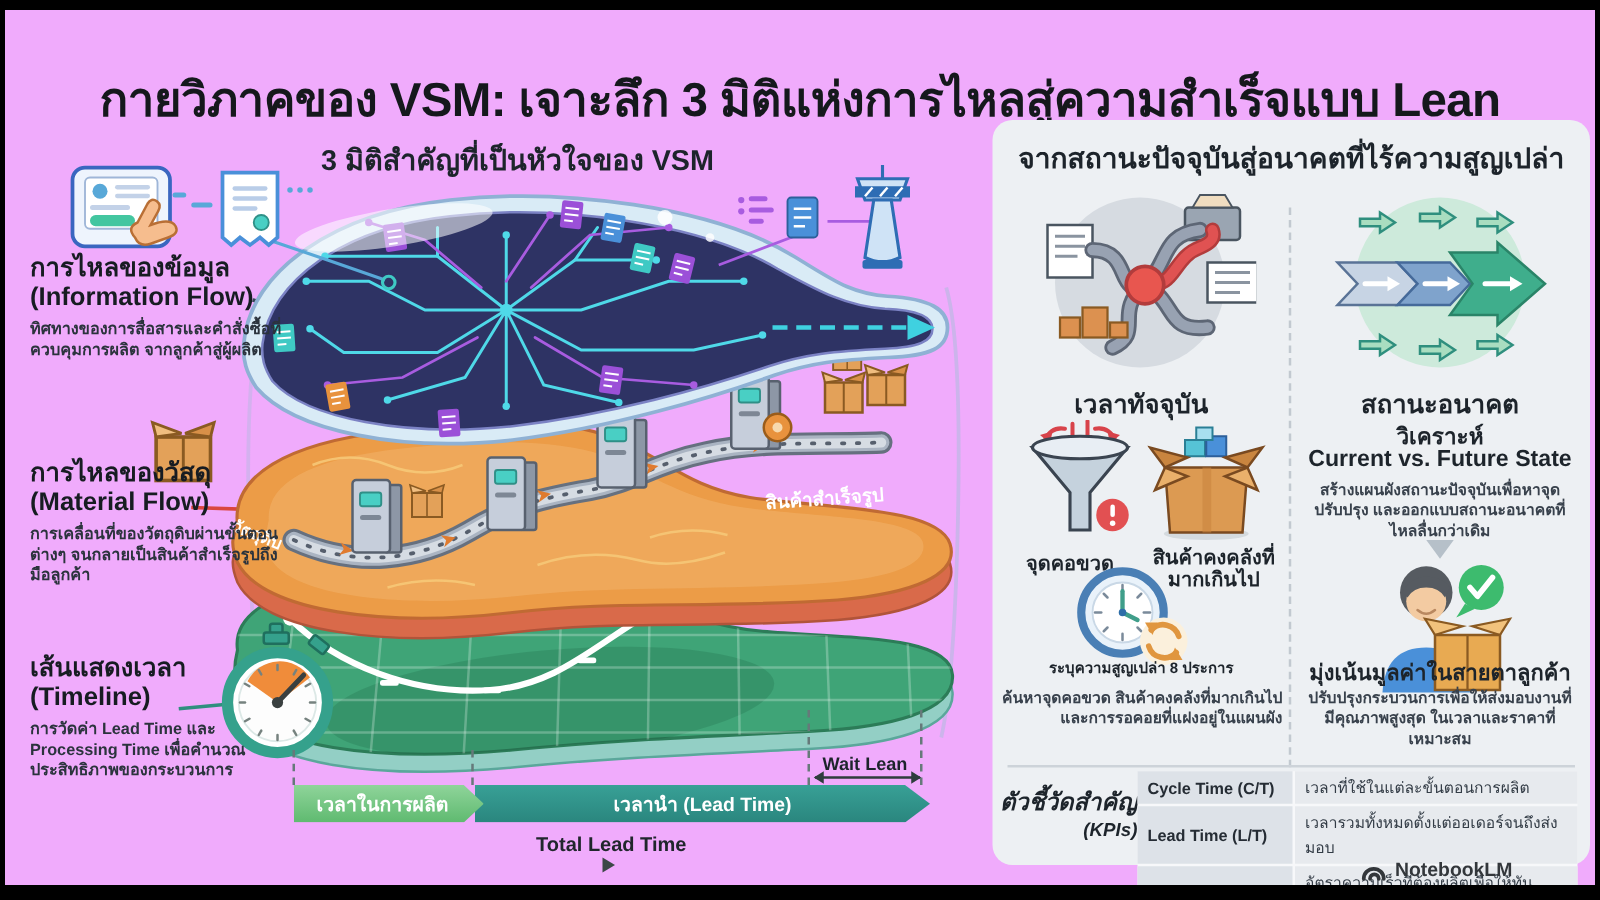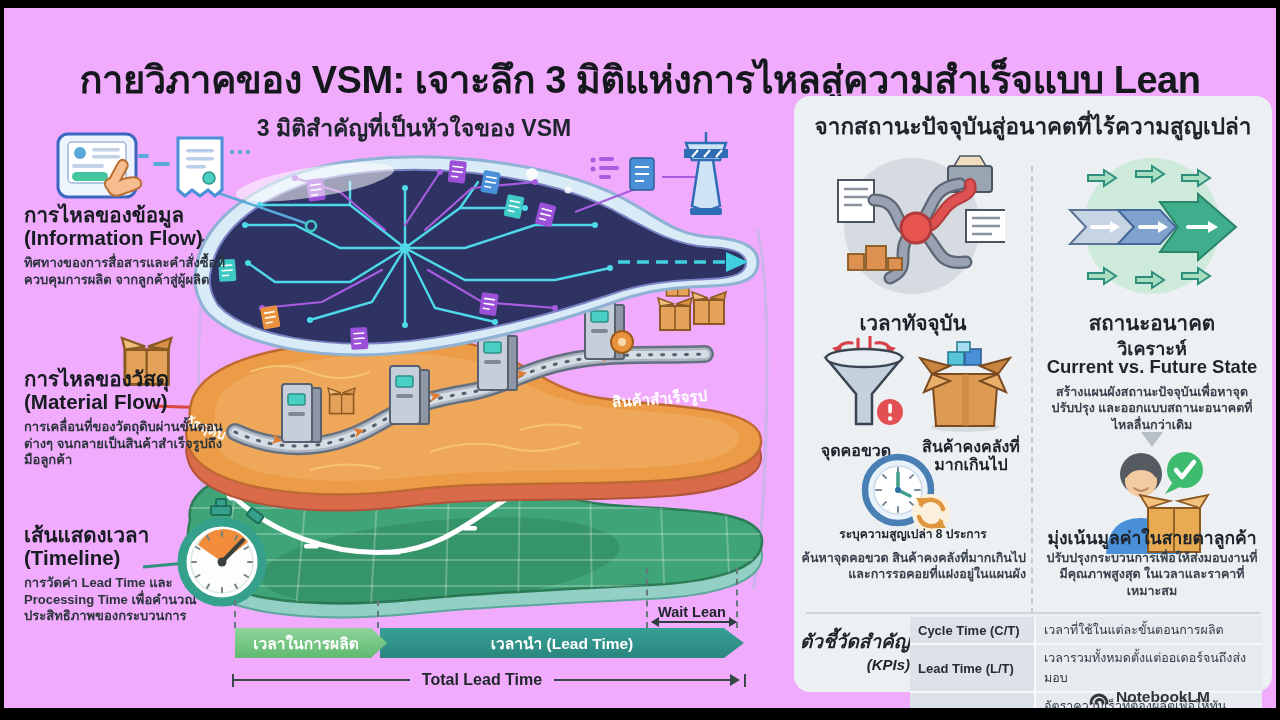--- a/index.html
+++ b/index.html
@@ -19,21 +19,21 @@
   .bar{height:30px;display:flex;align-items:center;justify-content:center;color:#fff;font-weight:700;font-size:15.5px;}
   .bar1{left:231px;top:620px;width:152px;background:linear-gradient(180deg,#8fd49a,#5fba70);
         clip-path:polygon(0 0,calc(100% - 16px) 0,100% 50%,calc(100% - 16px) 100%,0 100%);z-index:4;padding-right:10px;box-sizing:border-box;}
   .bar2{left:376px;top:620px;width:364px;background:linear-gradient(180deg,#38a096,#2a867e);
         clip-path:polygon(0 0,calc(100% - 20px) 0,100% 50%,calc(100% - 20px) 100%,0 100%);z-index:3;}
   .wait-label{left:638px;top:596px;width:100px;text-align:center;font-size:14.5px;font-weight:800;color:#1d242b;}
   .warrow{left:648px;top:613px;width:84px;height:2px;background:#2e3d3d;}
   .warrow:before,.warrow:after{content:"";position:absolute;top:-4px;border:5px solid transparent;}
   .warrow:before{left:-1px;border-left:0;border-right:8px solid #2e3d3d;}
   .warrow:after{right:-1px;border-right:0;border-left:8px solid #2e3d3d;}
-  .total{left:228px;top:660px;width:514px;height:24px;display:flex;align-items:center;}
+  .total{left:228px;top:660px;width:514px;height:24px;display:flex;align-items:center;flex-direction:column;}
   .tcap{width:2px;height:13px;background:#3c4747;}
   .tline{flex:1;height:2px;background:#3c4747;}
   .tarrow{width:0;height:0;border:6px solid transparent;border-left:10px solid #3c4747;margin-right:-2px;}
   .ttext{font-size:16px;font-weight:800;color:#20262c;padding:0 12px;white-space:nowrap;}
   
   .panel{left:790px;top:88px;width:478px;height:596px;background:#edf0f3;border-radius:16px;}
   .panel-head{left:0;top:12px;width:100%;font-size:22.5px;}
   .vdiv{left:237px;top:70px;height:508px;width:0;border-left:2px dashed #c2c9d0;}
   .p-label{font-weight:800;color:#1d242b;text-align:center;}
   .p-desc{font-weight:600;color:#38414c;text-align:center;line-height:1.3;font-size:12.5px;}

